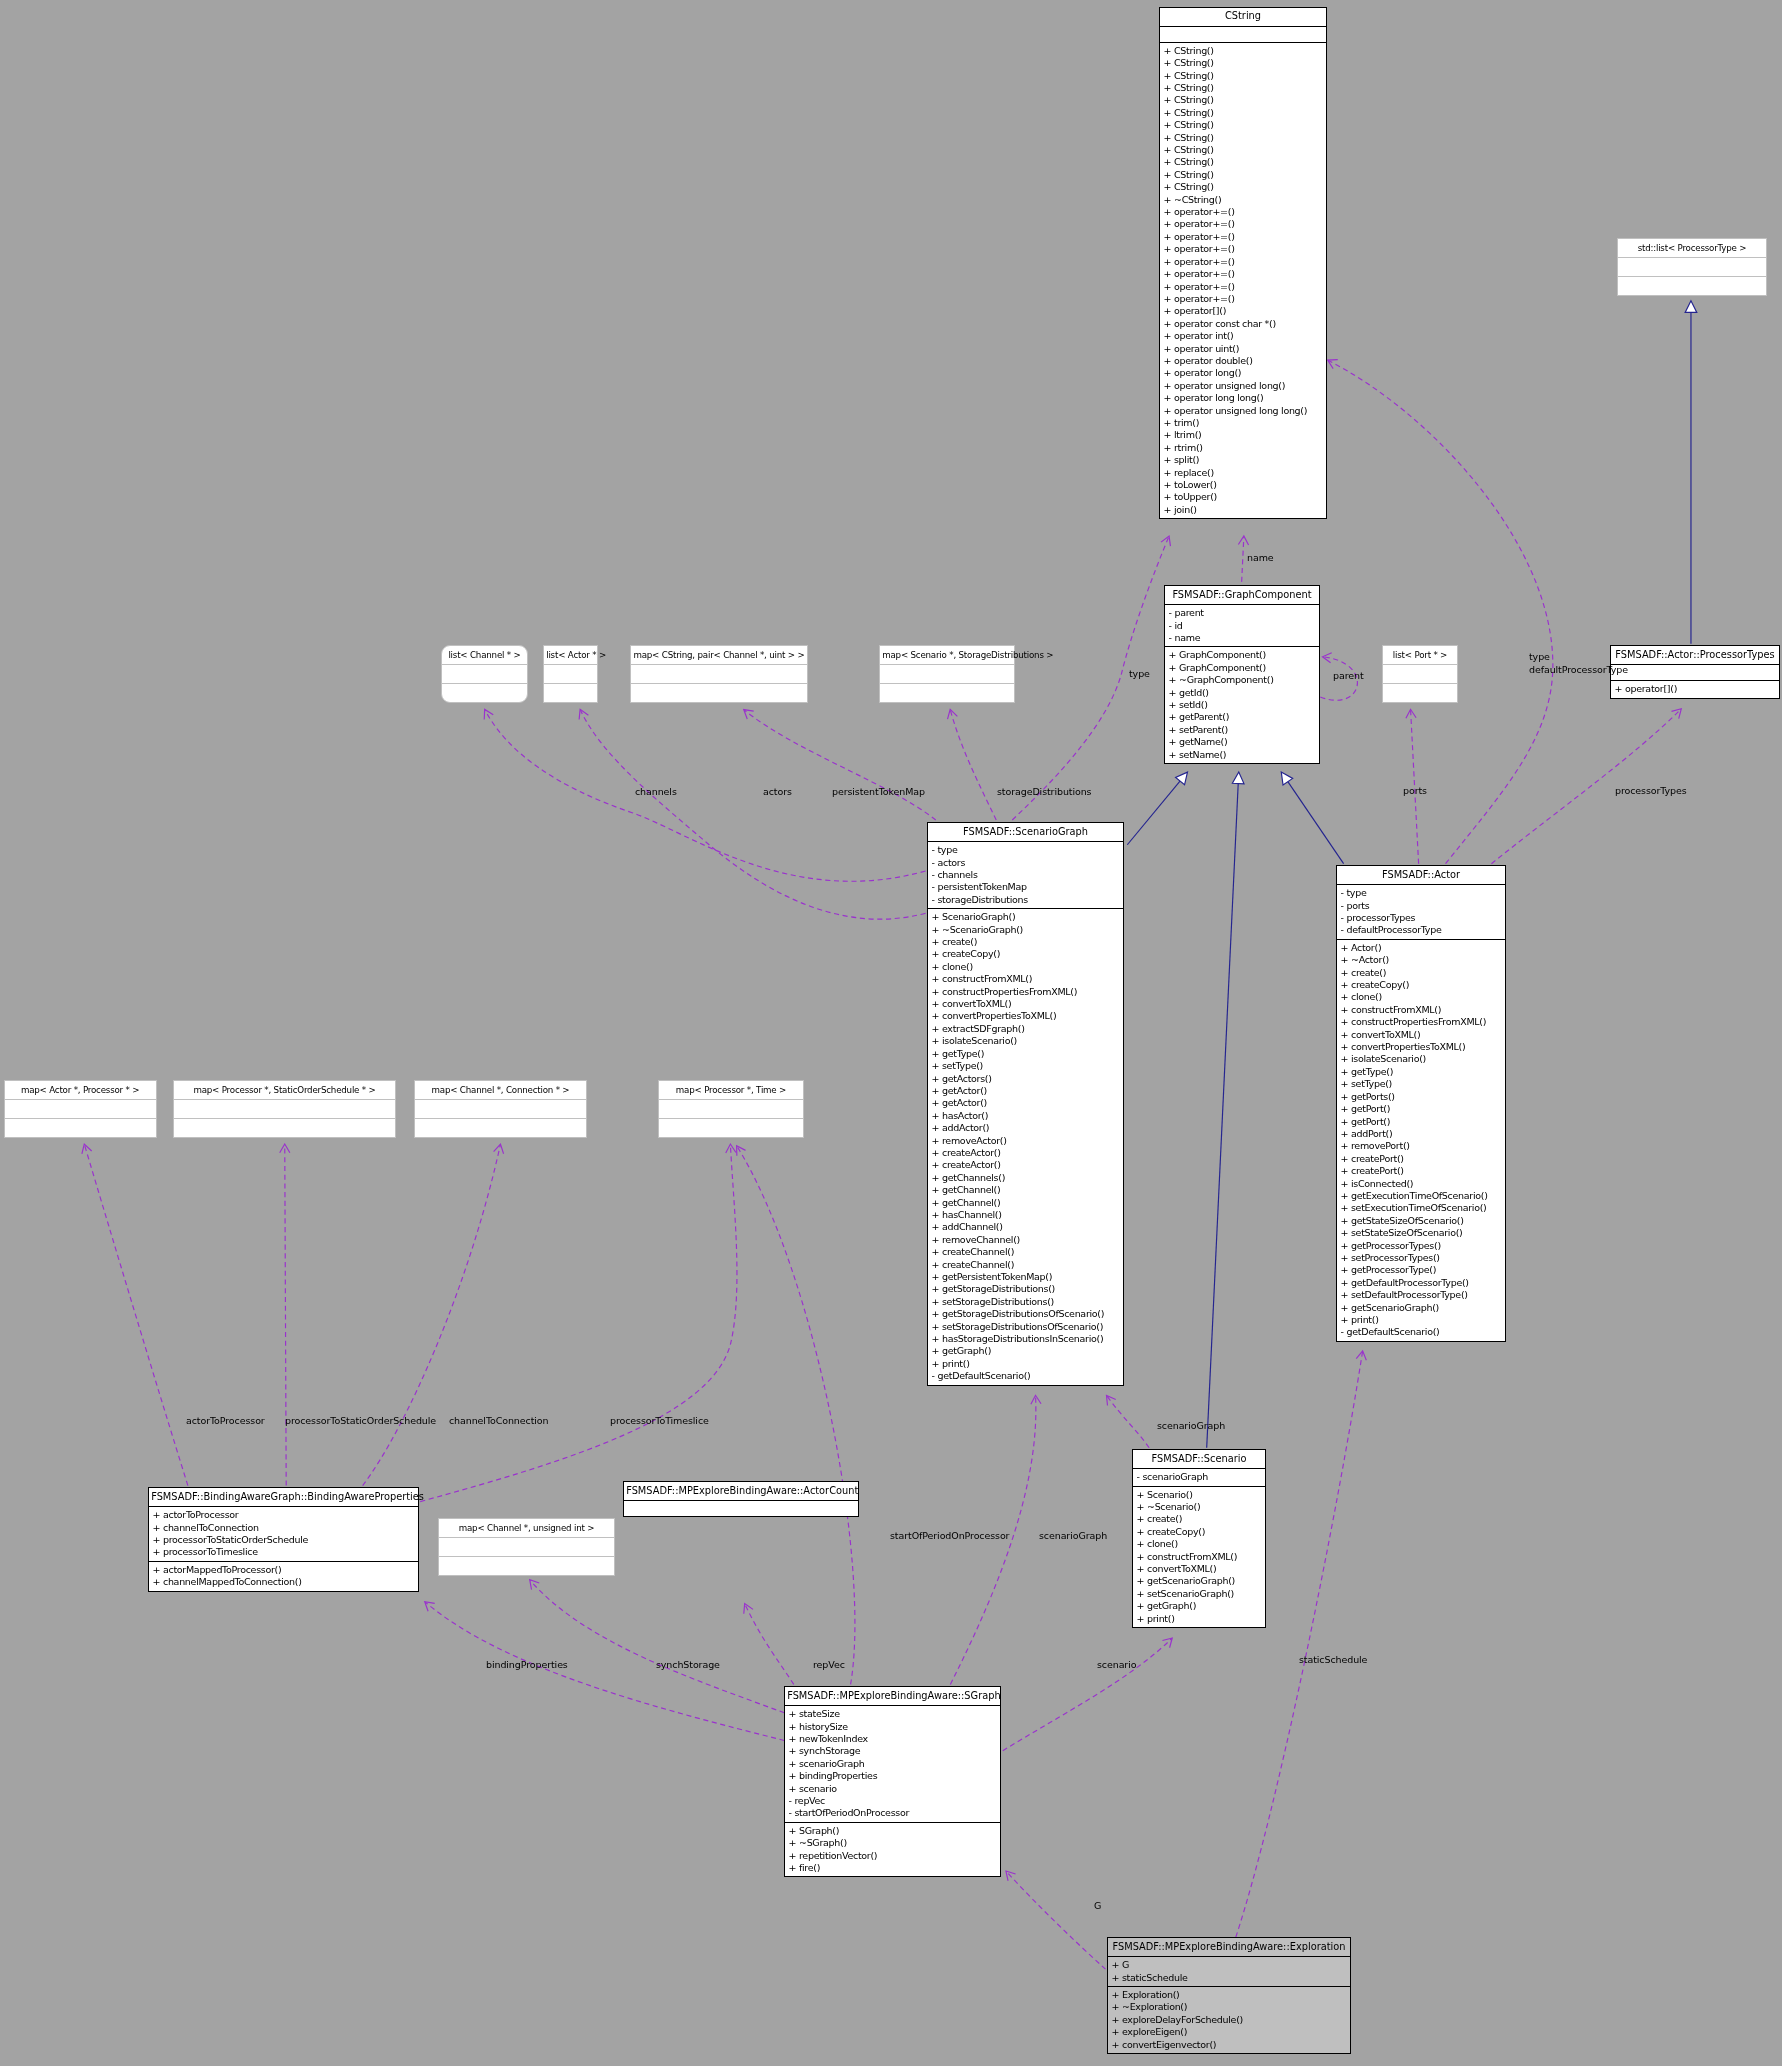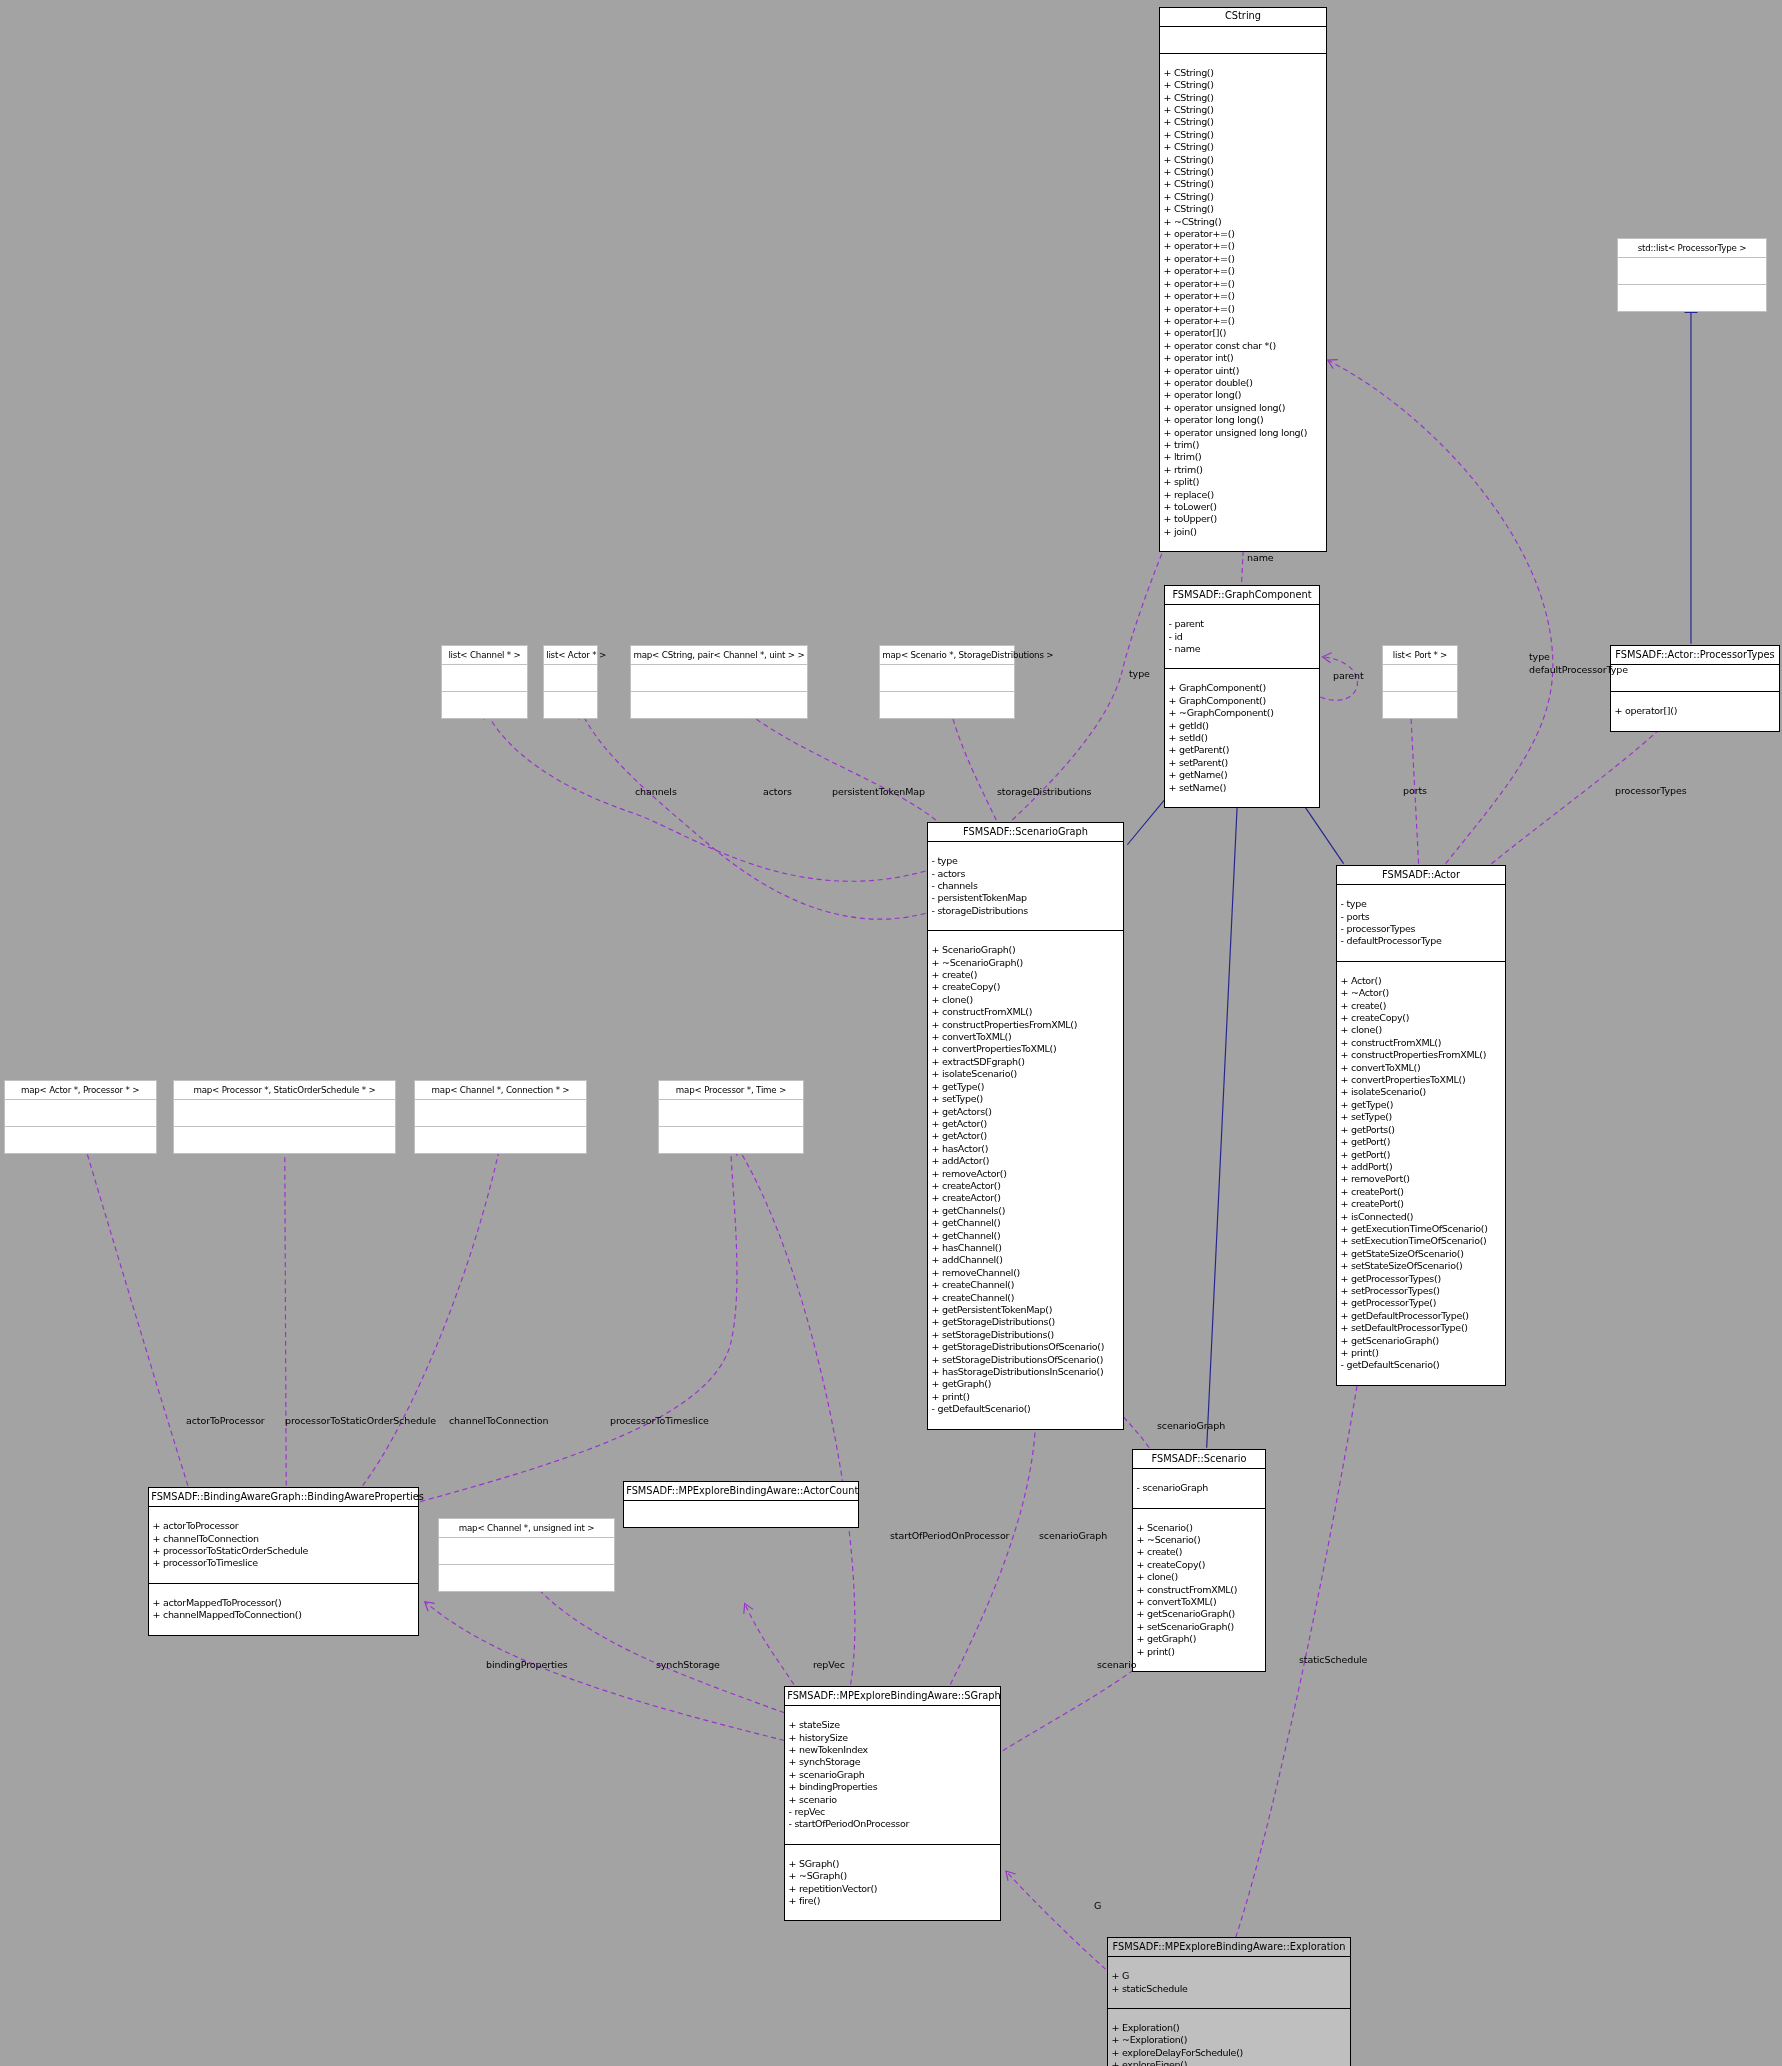--- a/index.html
+++ b/index.html
@@ -6,21 +6,21 @@
   #diagram{position:relative;width:1782px;height:2066px;background:#a3a3a3;
     font-family:"DejaVu Sans","Liberation Sans",sans-serif;overflow:hidden;}
   #edge-layer{position:absolute;left:0;top:0;width:1782px;height:2066px;}
   path.uses{fill:none;stroke:#9a32cd;stroke-width:1.6;stroke-dasharray:7 5;}
   path.inherits{fill:none;stroke:#24248f;stroke-width:1.6;}
   .uml-box{position:absolute;background:#ffffff;border:0.7px solid #000;box-sizing:border-box;}
   .uml-box.template{border:0.7px solid #c0c0c0;}
   .uml-box.focus{background:#bfbfbf;border:1.5px solid #000;}
   .box-title{text-align:center;font-size:9.8px;line-height:12.4px;padding:2.9px 2.2px;white-space:nowrap;color:#000;}
   .template .box-title{font-size:8.7px;letter-spacing:-0.2px;}
-  .compartment{border-top:1.5px solid #000;padding:13px 0;min-height:16px;box-sizing:border-box;}
+  .compartment{border-top:1.5px solid #000;padding:2px 0;min-height:16px;box-sizing:border-box;}
   .template .compartment{border-top:0.7px solid #c0c0c0;min-height:19px;}
   .focus .compartment{border-top:1.5px solid #000;}
   .member{font-size:9.5px;line-height:12.4px;padding:0 3.6px;white-space:nowrap;letter-spacing:-0.3px;color:#000;overflow:hidden;}
   .edge-label{position:absolute;font-size:9.5px;line-height:13px;color:#000;white-space:pre;letter-spacing:-0.1px;}
 </style>
 </head>
 <body>
 
 <div id="diagram">
   <svg id="edge-layer" xmlns="http://www.w3.org/2000/svg" viewBox="0 0 2447 2837" width="1782" height="2066">
@@ -121,21 +121,21 @@
         <div class="member">+ GraphComponent()</div>
         <div class="member">+ ~GraphComponent()</div>
         <div class="member">+ getId()</div>
         <div class="member">+ setId()</div>
         <div class="member">+ getParent()</div>
         <div class="member">+ setParent()</div>
         <div class="member">+ getName()</div>
         <div class="member">+ setName()</div>
       </div>
     </div>
-    <div class="uml-box template" style="left: 441px; top: 645px; width: 87px;">
+    <div class="uml-box template" style="left: 441px; top: 645px; width: 87px; border-radius: 9px;">
       <div class="box-title">list&lt; Channel * &gt;</div>
       <div class="compartment attributes"></div>
       <div class="compartment methods"></div>
     </div>
     <div class="uml-box template" style="left: 543px; top: 645px; width: 55px;">
       <div class="box-title">list&lt; Actor * &gt;</div>
       <div class="compartment attributes"></div>
       <div class="compartment methods"></div>
     </div>
     <div class="uml-box template" style="left: 630px; top: 645px; width: 178px;">

